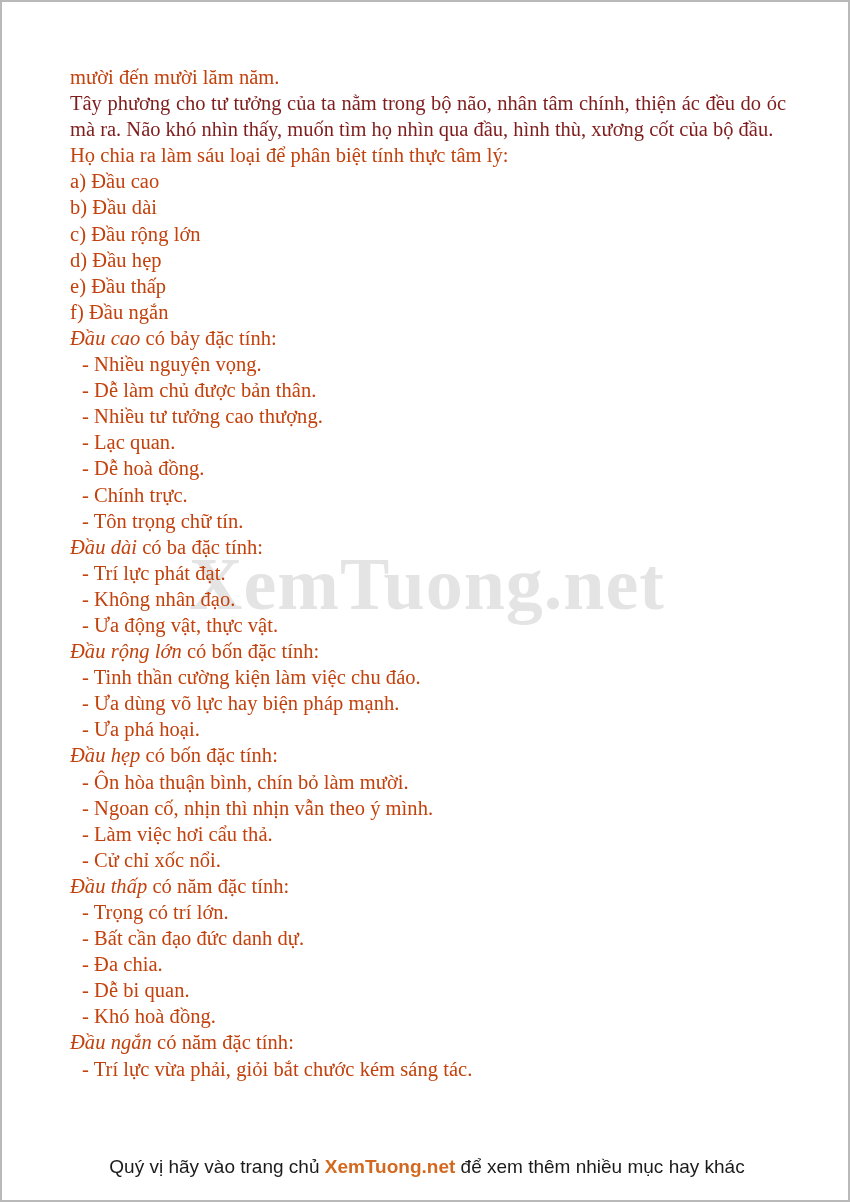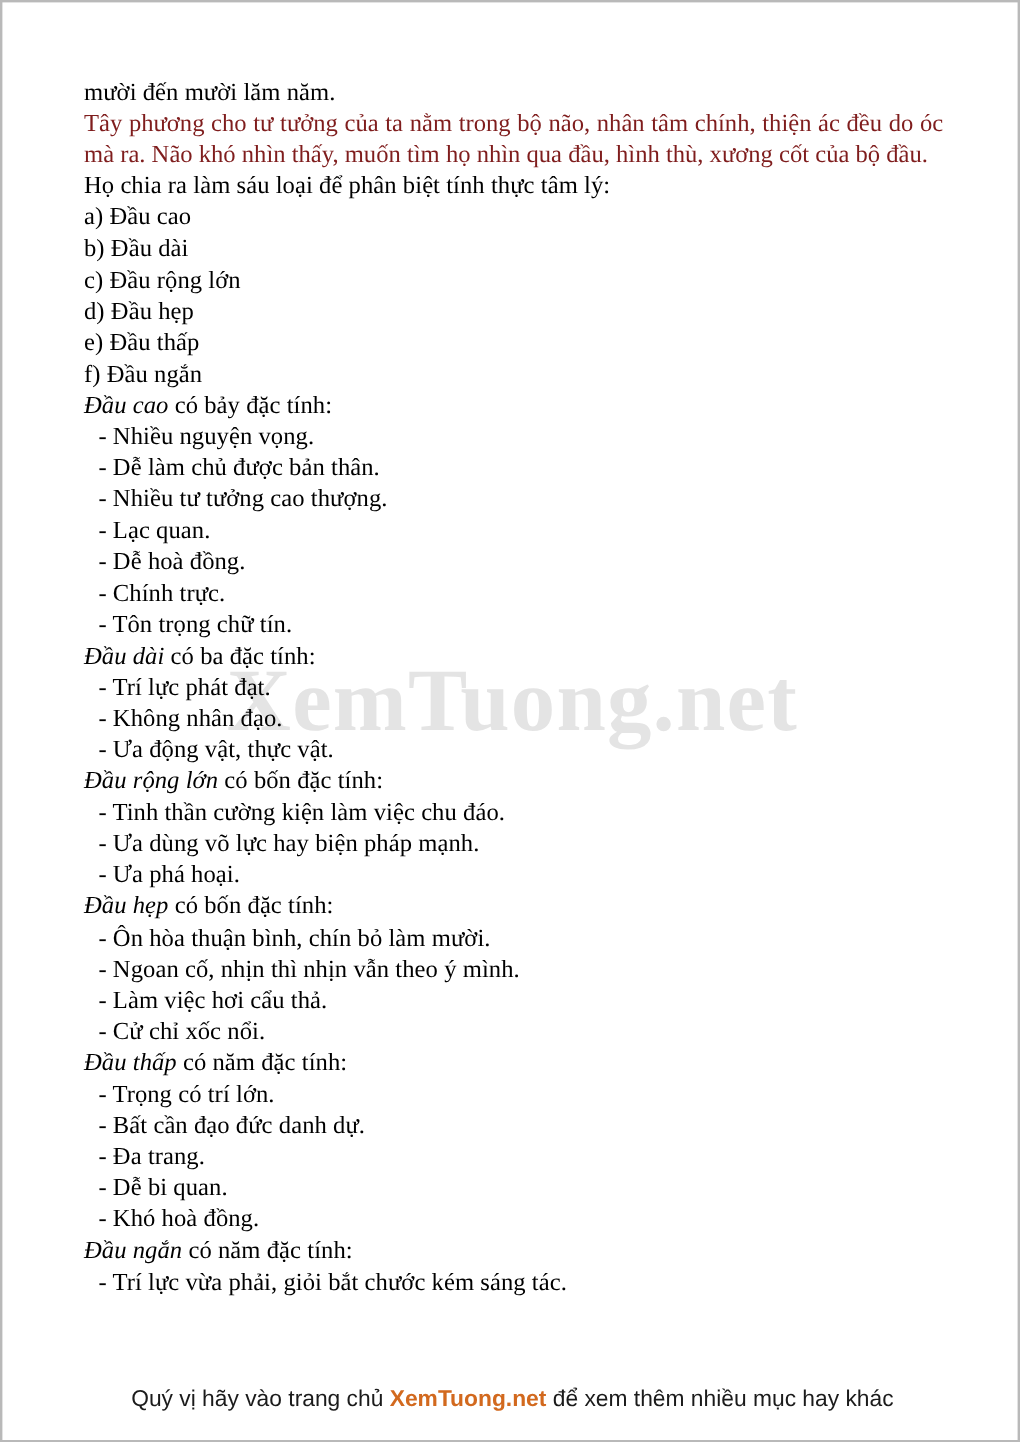--- a/index.html
+++ b/index.html
@@ -29,21 +29,21 @@
   .content {
     position: absolute;
     left: 68px;
     top: 62px;
     width: 716px;
   }
 
   .line {
     font-size: 20.5px;
     line-height: 26.1px;
-    color: #000000;
+    color: #c2410c;
     white-space: pre-wrap;
     letter-spacing: 0.05px;
   }
 
   .para {
     text-align: justify;
     text-justify: inter-word;
     font-size: 20.5px;
     line-height: 26.1px;
     color: #7f1d1d;
@@ -132,21 +132,21 @@
 
     <div class="line"><span class="italic">Đầu hẹp</span><span> có bốn đặc tính:</span></div>
     <div class="line indent">- Ôn hòa thuận bình, chín bỏ làm mười.</div>
     <div class="line indent">- Ngoan cố, nhịn thì nhịn vẫn theo ý mình.</div>
     <div class="line indent">- Làm việc hơi cẩu thả.</div>
     <div class="line indent">- Cử chỉ xốc nổi.</div>
 
     <div class="line"><span class="italic">Đầu thấp</span><span> có năm đặc tính:</span></div>
     <div class="line indent">- Trọng có trí lớn.</div>
     <div class="line indent">- Bất cần đạo đức danh dự.</div>
-    <div class="line indent">- Đa trang.</div>
+    <div class="line indent">- Đa chia.</div>
     <div class="line indent">- Dễ bi quan.</div>
     <div class="line indent">- Khó hoà đồng.</div>
 
     <div class="line"><span class="italic">Đầu ngắn</span><span> có năm đặc tính:</span></div>
     <div class="line indent">- Trí lực vừa phải, giỏi bắt chước kém sáng tác.</div>
 
   </div>
 
   <div class="footer">
     <span>Quý vị hãy vào trang chủ </span><span class="brand">XemTuong.net</span><span> để xem thêm nhiều mục hay khác</span>

